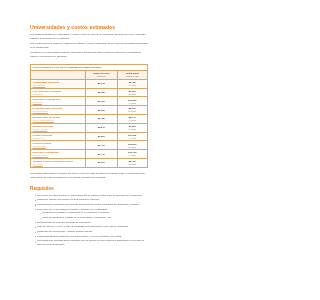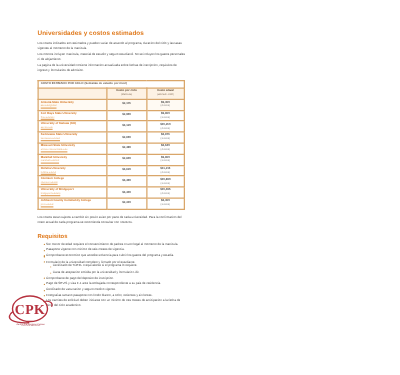--- a/index.html
+++ b/index.html
@@ -381,26 +381,14 @@
       </li>
       <li>Comprobante de pago del deposito de inscripcion.</li>
       <li>Pago de SEVIS y visa F-1 ante la embajada correspondiente a su pais de residencia.</li>
       <li>Certificado de vacunacion y seguro medico vigente.</li>
       <li>Fotografias tamano pasaporte con fondo blanco, a color, recientes y sin lentes.</li>
       <li>Los tramites de solicitud deben iniciarse con un minimo de tres meses de anticipacion a la fecha de inicio del ciclo academico.</li>
     </ul>
 
   </div>
 
-  <div id="logo">
-    <svg width="44" height="24" viewBox="0 0 44 24">
-      <ellipse cx="22" cy="11" rx="14" ry="10.2" fill="none" stroke="#b6323f" stroke-width="1.1"></ellipse>
-      <path d="M8.2 13.5 C5 15.4 4.6 18.6 7.4 20.2 C10.6 22 16 22.4 21 22.2" fill="none" stroke="#b6323f" stroke-width="1.1" stroke-linecap="round"></path>
-      <path d="M33 5.2 C38 4.4 40.6 6.4 39.4 9.2" fill="none" stroke="#b6323f" stroke-width="0.9" stroke-linecap="round"></path>
-      <text x="22" y="15" text-anchor="middle" font-family="Liberation Serif, serif" font-size="11" font-weight="bold" fill="#b6323f" letter-spacing="0.4">CPK</text>
-    </svg>
-    <div class="logo-caption">
-      <span>Centro Pre-Lenguas Kansas</span>
-      <span class="l2">Convenios Educativos</span>
-    </div>
-  </div>
 
 </div>
 
 </body></html>

